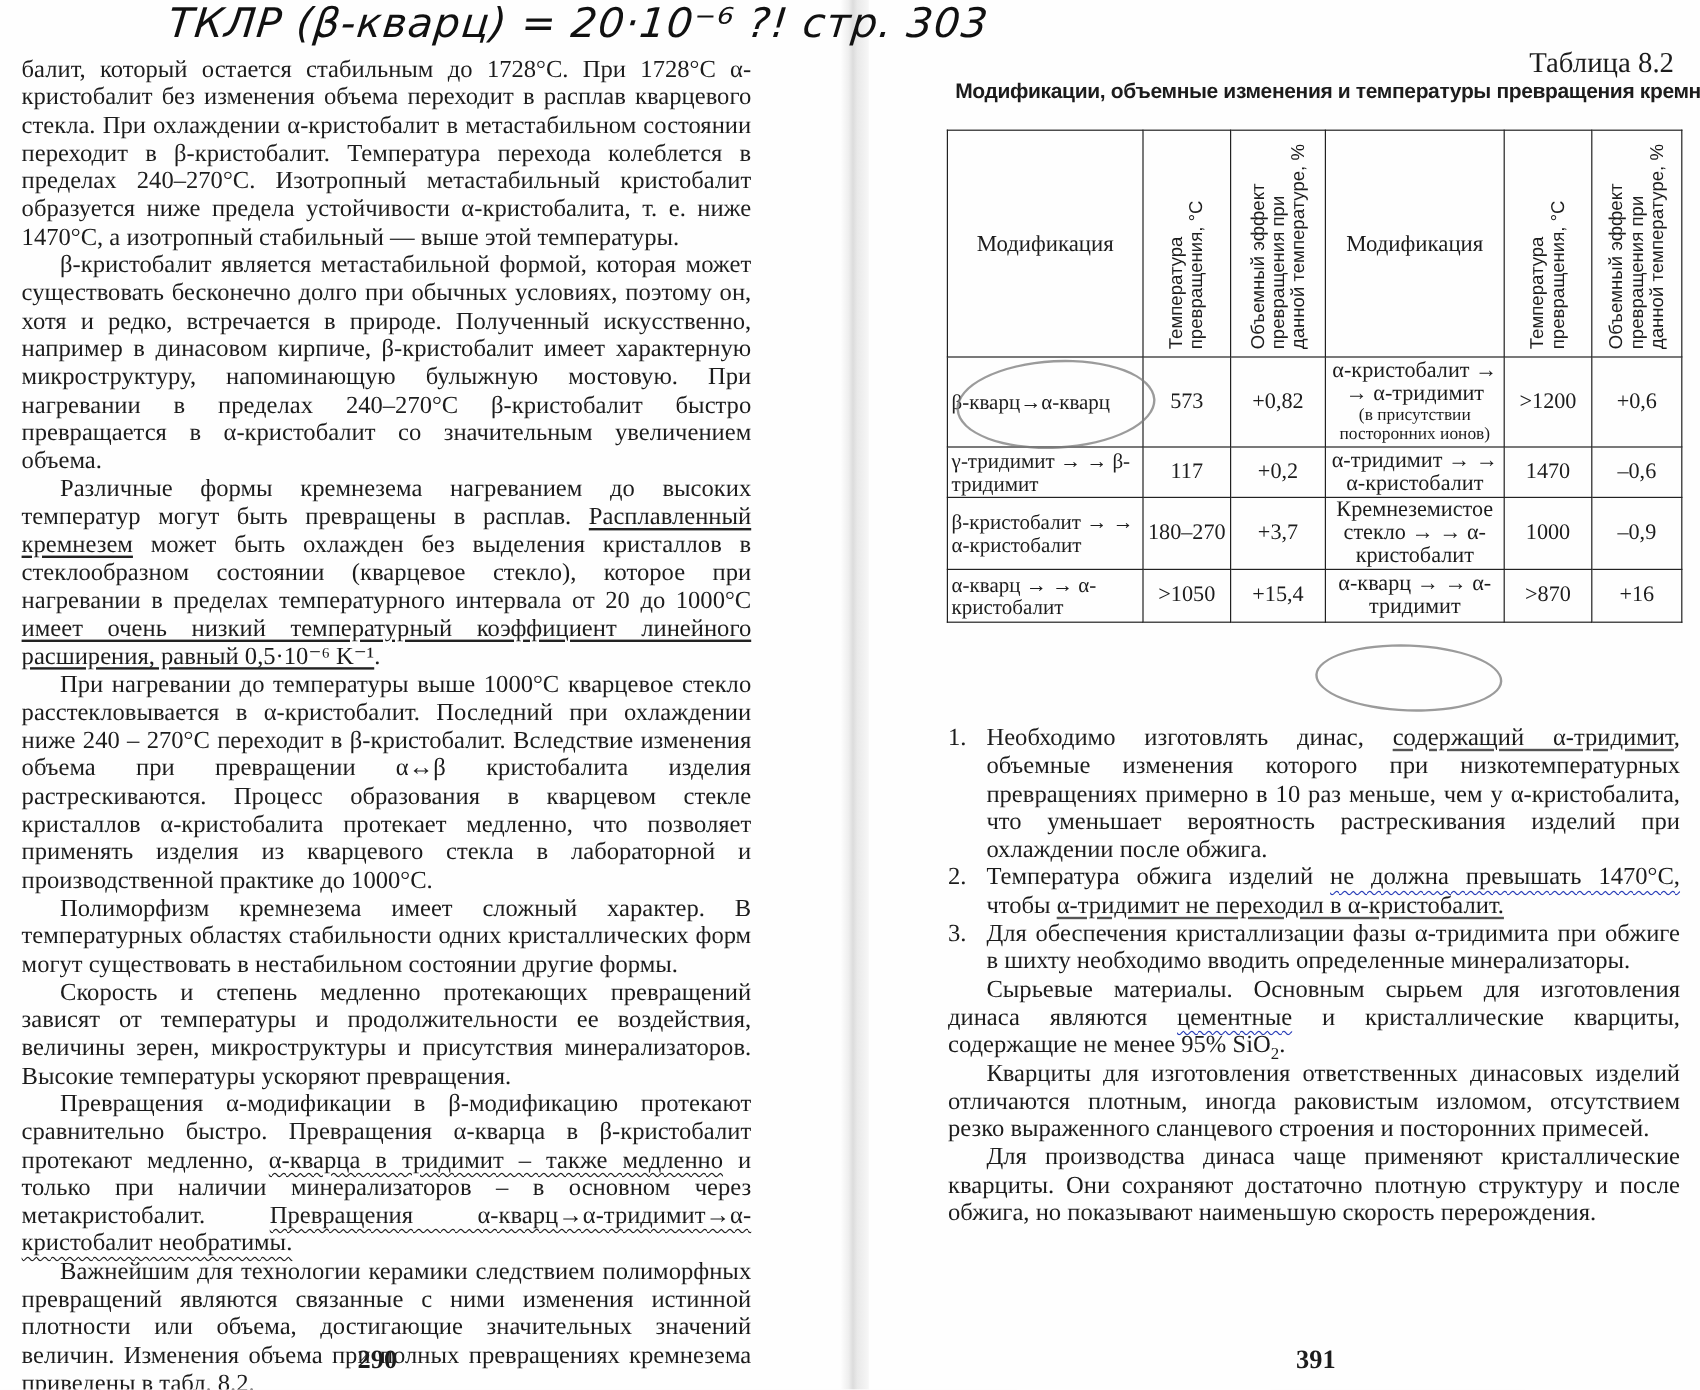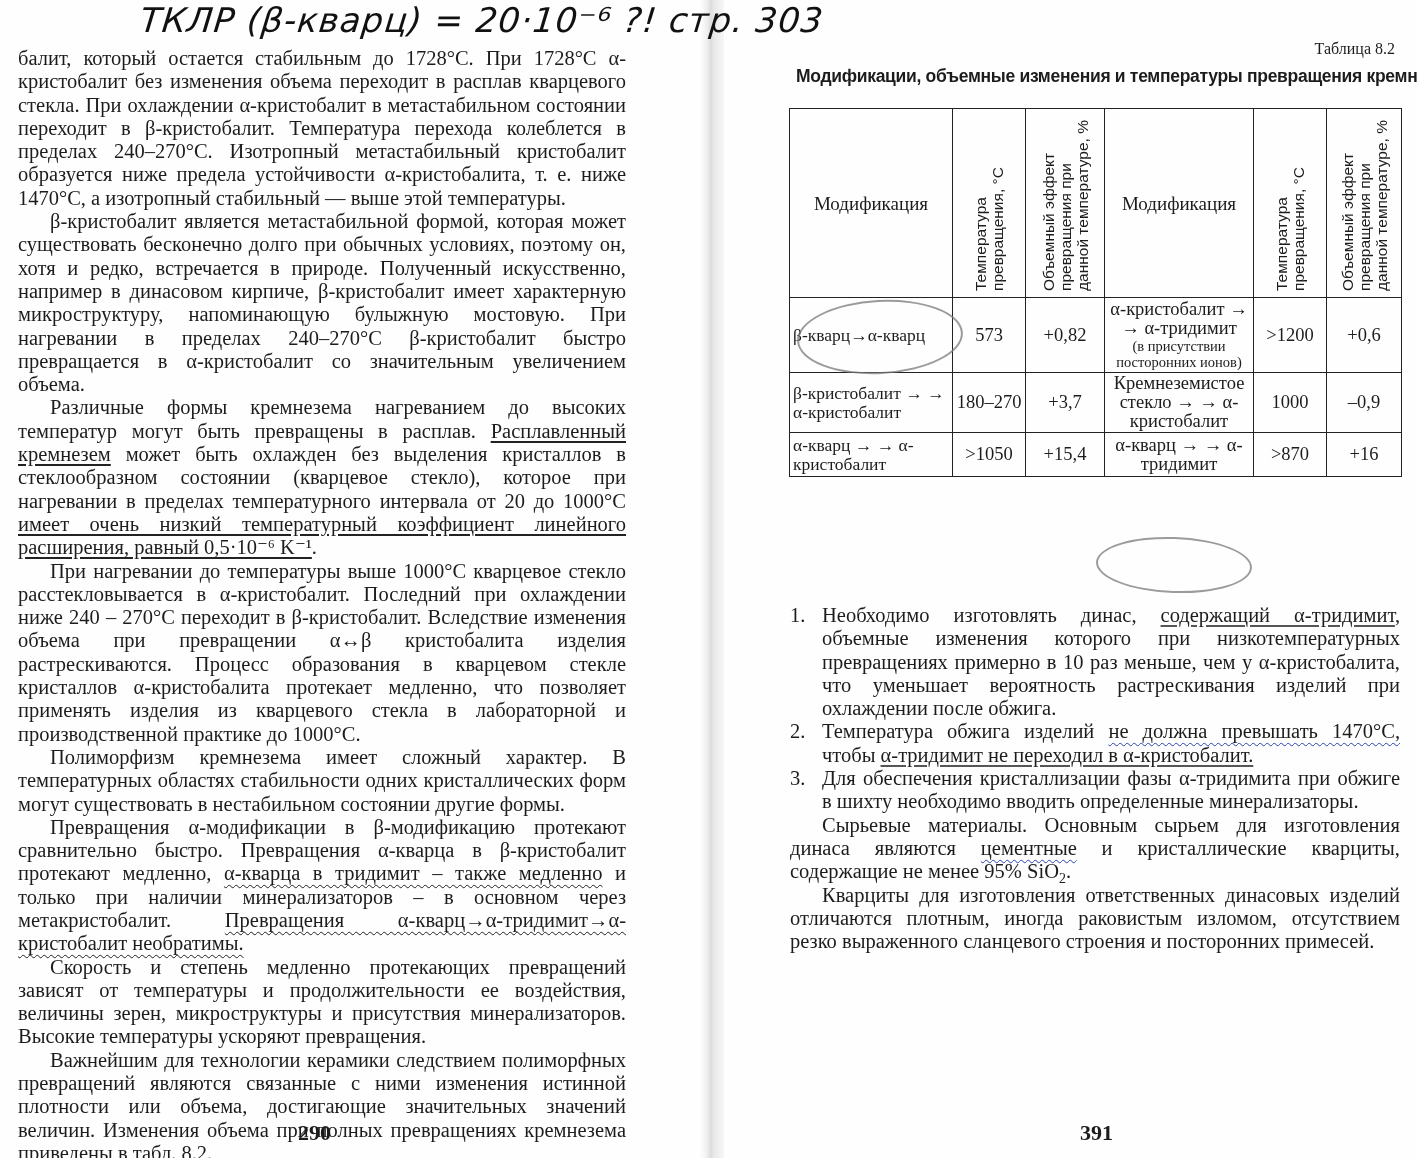--- a/index.html
+++ b/index.html
@@ -32,21 +32,21 @@
   .ul-black { text-decoration:underline; text-decoration-color:#222; text-decoration-thickness:1.5px; text-underline-offset:3px; }
   .ul-wavy  { text-decoration:underline wavy #222; text-decoration-thickness:1px; text-underline-offset:4px; }
   .ul-blue  { text-decoration:underline wavy #2a3fb8; text-decoration-thickness:1.4px; text-underline-offset:4px; }
   .ul-gray  { text-decoration:underline; text-decoration-color:#555; text-decoration-thickness:1.5px; text-underline-offset:3px; }
 
   .page-num { position:absolute; font-size:22px; font-weight:bold; }
   #num-left { left:298px; top:1120px; }
   #num-right { left:1080px; top:1120px; }
 
   
-  .tbl-label { position:absolute; right:22px; top:40px; font-size:16px; }
+  .tbl-label { position:absolute; right:22px; top:40px; font-size:24px; }
   .tbl-title { position:absolute; left:796px; top:66px; font-size:17.5px; font-weight:bold; font-family:"Liberation Sans Narrow","Liberation Sans",sans-serif; letter-spacing:-0.3px; white-space:nowrap; }
 
   table.silica {
     position:absolute; left:789px; top:108px; border-collapse:collapse;
     font-size:18.5px; line-height:19px;
   }
   table.silica td, table.silica th {
     border:1.5px solid #222; padding:0 3px; text-align:center; vertical-align:middle; font-weight:normal;
   }
   .th-mod { width:156px; font-size:19px; }
@@ -84,22 +84,22 @@
 <div class="gutter"></div>
 
 <div class="hand-note">ТКЛР (β-кварц) = 20·10⁻⁶ ?! стр. 303</div>
 
 <div class="col" id="left-col">
   <p class="p noind"><span>балит, который остается стабильным до 1728°С. При 1728°С α-кристобалит без изменения объема переходит в расплав кварцевого стекла. При охлаждении α-кристобалит в метастабильном состоянии переходит в β-кристобалит. Температура перехода колеблется в пределах 240–270°С. Изотропный метастабильный кристобалит образуется ниже предела устойчивости α-кристобалита, т. е. ниже 1470°С, а изотропный стабильный — выше этой температуры.</span></p>
   <p class="p"><span>β-кристобалит является метастабильной формой, которая может существовать бесконечно долго при обычных условиях, поэтому он, хотя и редко, встречается в природе. Полученный искусственно, например в динасовом кирпиче, β-кристобалит имеет характерную микроструктуру, напоминающую булыжную мостовую. При нагревании в пределах 240–270°С β-кристобалит быстро превращается в α-кристобалит со значительным увеличением объема.</span></p>
   <p class="p"><span>Различные формы кремнезема нагреванием до высоких температур могут быть превращены в расплав. </span><span class="ul-black">Расплавленный кремнезем</span><span> может быть охлажден без выделения кристаллов в стеклообразном состоянии (кварцевое стекло), которое при нагревании в пределах температурного интервала от 20 до 1000°С </span><span class="ul-black">имеет очень низкий температурный коэффициент линейного расширения, равный 0,5·10⁻⁶ K⁻¹</span><span>.</span></p>
   <p class="p"><span>При нагревании до температуры выше 1000°С кварцевое стекло расстекловывается в α-кристобалит. Последний при охлаждении ниже 240 – 270°С переходит в β-кристобалит. Вследствие изменения объема при превращении α↔β кристобалита изделия растрескиваются. Процесс образования в кварцевом стекле кристаллов α-кристобалита протекает медленно, что позволяет применять изделия из кварцевого стекла в лабораторной и производственной практике до 1000°С.</span></p>
   <p class="p"><span>Полиморфизм кремнезема имеет сложный характер. В температурных областях стабильности одних кристаллических форм могут существовать в нестабильном состоянии другие формы.</span></p>
+  <p class="p"><span>Скорость и степень медленно протекающих превращений зависят от температуры и продолжительности ее воздействия, величины зерен, микроструктуры и присутствия минерализаторов. Высокие температуры ускоряют превращения.</span></p>
   <p class="p"><span>Превращения α-модификации в β-модификацию протекают сравнительно быстро. Превращения α-кварца в β-кристобалит протекают медленно, </span><span class="ul-wavy">α-кварца в тридимит – также медленно</span><span> и только при наличии минерализаторов – в основном через метакристобалит. </span><span class="ul-wavy">Превращения α-кварц→α-тридимит→α-кристобалит необратимы.</span></p>
-  <p class="p"><span>Скорость и степень медленно протекающих превращений зависят от температуры и продолжительности ее воздействия, величины зерен, микроструктуры и присутствия минерализаторов. Высокие температуры ускоряют превращения.</span></p>
   <p class="p"><span>Важнейшим для технологии керамики следствием полиморфных превращений являются связанные с ними изменения истинной плотности или объема, достигающие значительных значений величин. Изменения объема при полных превращениях кремнезема приведены в табл. 8.2.</span></p>
 </div>
 <div class="page-num" id="num-left">290</div>
 
 <div class="tbl-label">Таблица 8.2</div>
 <div class="tbl-title">Модификации, объемные изменения и температуры превращения кремнезема</div>
 
 <table class="silica">
   <tbody>
       <tr class="hdr">
@@ -122,20 +122,28 @@
     <td class="mod-left">β-кварц→α-кварц</td>
     <td>573</td>
     <td>+0,82</td>
     <td>
           <div>α-кристобалит → → α-тридимит</div>
           <div class="small">(в присутствии посторонних ионов)</div>
         </td>
     <td>&gt;1200</td>
     <td>+0,6</td>
   </tr>
+  <tr class="r2">
+    <td class="mod-left">γ-тридимит → → β-тридимит</td>
+    <td>117</td>
+    <td>+0,2</td>
+    <td>α-тридимит → → α-кристобалит</td>
+    <td>1470</td>
+    <td>–0,6</td>
+  </tr>
   <tr class="r4">
     <td class="mod-left">β-кристобалит → → α-кристобалит</td>
     <td>180–270</td>
     <td>+3,7</td>
     <td>Кремнеземистое стекло → → α-кристобалит</td>
     <td>1000</td>
     <td>–0,9</td>
   </tr>
   <tr class="r5">
     <td class="mod-left">α-кварц → → α-кристобалит</td>
@@ -149,14 +157,15 @@
   </table>
 <div class="circle" id="circle-1"></div>
 <div class="circle" id="circle-2"></div>
 
 <div class="col" id="right-col">
   <p class="ol-item"><span class="ol-num">1.</span><span>Необходимо изготовлять динас, </span><span class="ul-gray">содержащий α-тридимит</span><span>, объемные изменения которого при низкотемпературных превращениях примерно в 10 раз меньше, чем у α-кристобалита, что уменьшает вероятность растрескивания изделий при охлаждении после обжига.</span></p>
   <p class="ol-item"><span class="ol-num">2.</span><span>Температура обжига изделий </span><span class="ul-blue">не должна превышать 1470°С,</span><span> чтобы </span><span class="ul-gray">α-тридимит не переходил в α-кристобалит.</span></p>
   <p class="ol-item"><span class="ol-num">3.</span><span>Для обеспечения кристаллизации фазы α-тридимита при обжиге в шихту необходимо вводить определенные минерализаторы.</span></p>
   <p class="p"><span class="italic">Сырьевые материалы</span><span>. Основным сырьем для изготовления динаса являются </span><span class="ul-blue">цементные</span><span> и кристаллические кварциты, содержащие не менее 95% SiO</span><sub>2</sub><span>.</span></p>
   <p class="p">Кварциты для изготовления ответственных динасовых изделий отличаются плотным, иногда раковистым изломом, отсутствием резко выраженного сланцевого строения и посторонних примесей.</p>
+  <p class="p">Для производства динаса чаще применяют кристаллические кварциты. Они сохраняют достаточно плотную структуру и после обжига, но показывают наименьшую скорость перерождения.</p>
 </div>
 <div class="page-num" id="num-right">391</div>
 
 </body></html>

